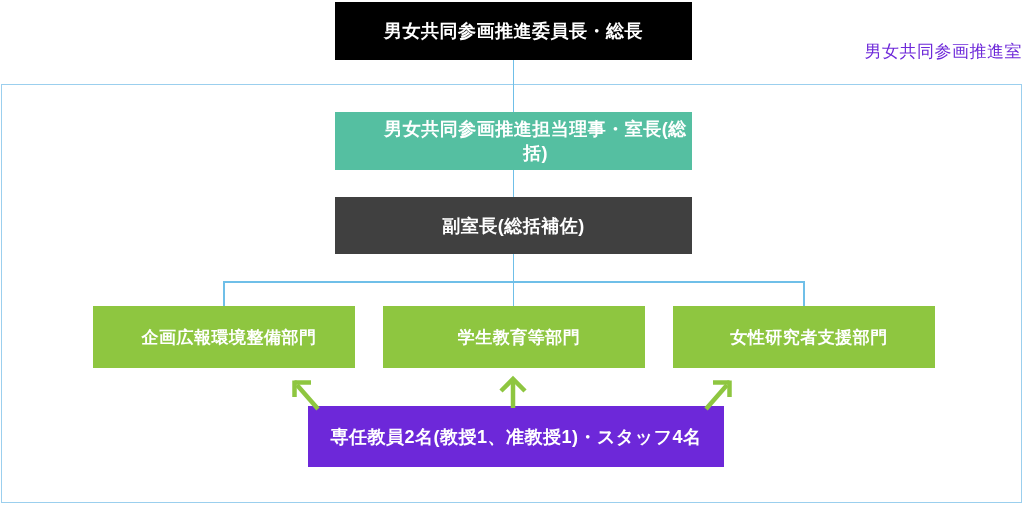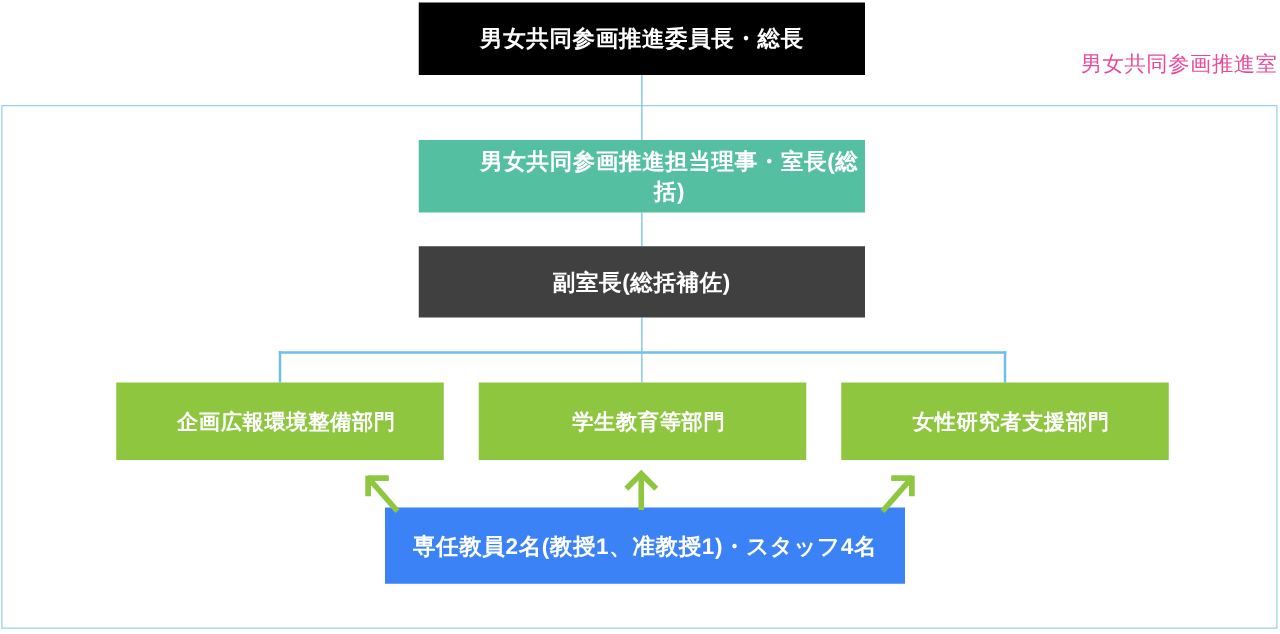--- a/index.html
+++ b/index.html
@@ -22,21 +22,21 @@
     width: 1021px;
     height: 419px;
     border: 1.5px solid #9bcfee;
     box-sizing: border-box;
   }
   .office-label {
     position: absolute;
     top: 40px;
     right: 2px;
     font-size: 17px;
-    color: #ec4899;
+    color: #6d28d9;
     letter-spacing: 0.5px;
     white-space: nowrap;
   }
   .node {
     position: absolute;
     display: flex;
     align-items: center;
     justify-content: center;
     color: #ffffff;
     font-weight: bold;
@@ -64,21 +64,21 @@
     top: 306px; width: 262px; height: 62px;
     background: #8ec640;
     font-size: 17px;
     padding-left: 10px;
   }
   .node-dept-planning { left: 93px; }
   .node-dept-student  { left: 383px; }
   .node-dept-women    { left: 673px; }
   .node-staff {
     left: 308px; top: 406px; width: 416px; height: 61px;
-    background: #3b82f6;
+    background: #6d28d9;
     font-size: 18px;
   }
   .conn {
     position: absolute;
     background: #6fbfe8;
   }
   .conn.v { width: 1.5px; }
   .conn.h { height: 1.5px; }
   .conn-chairman-director { left: 512.5px; top: 60px;  height: 52px; }
   .conn-director-vice     { left: 512.5px; top: 170px; height: 27px; }

